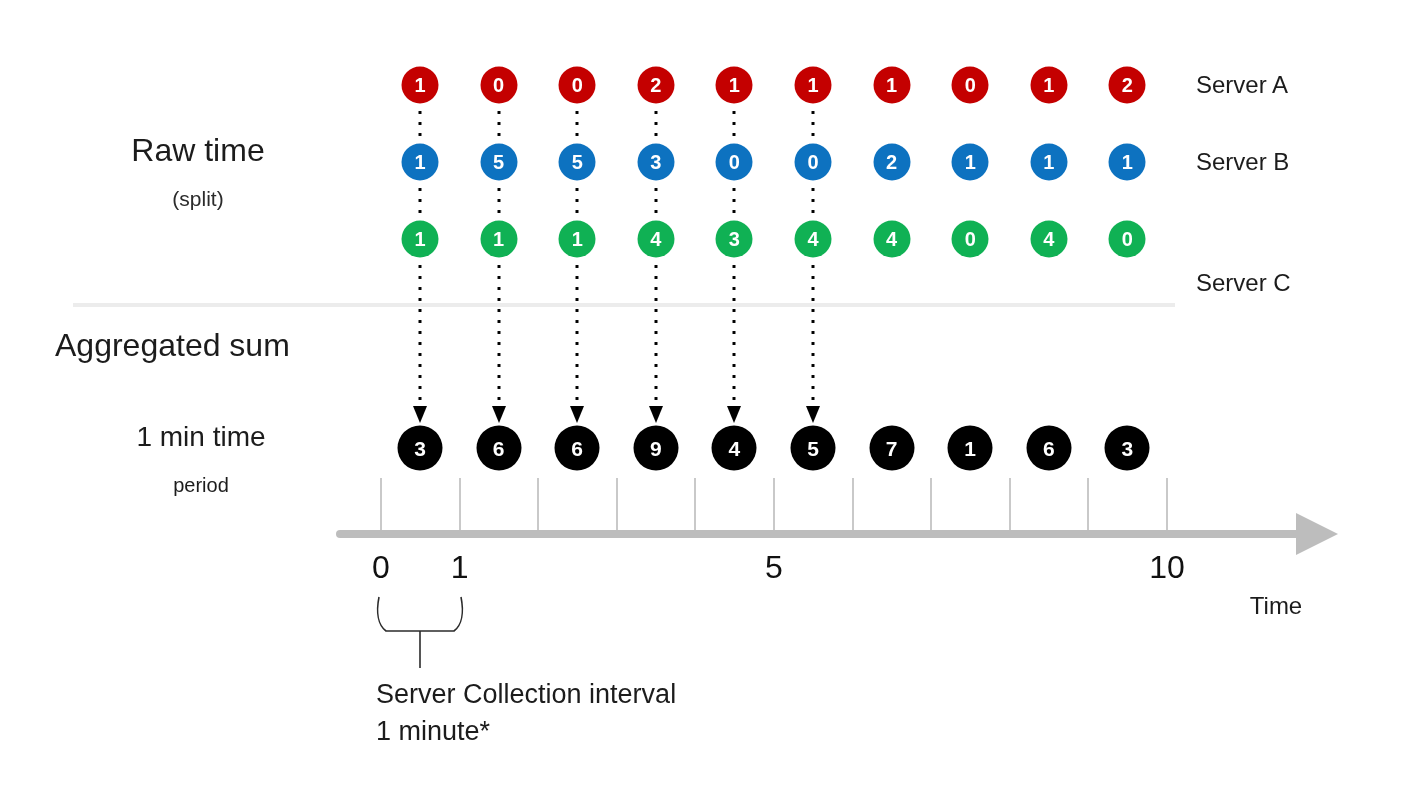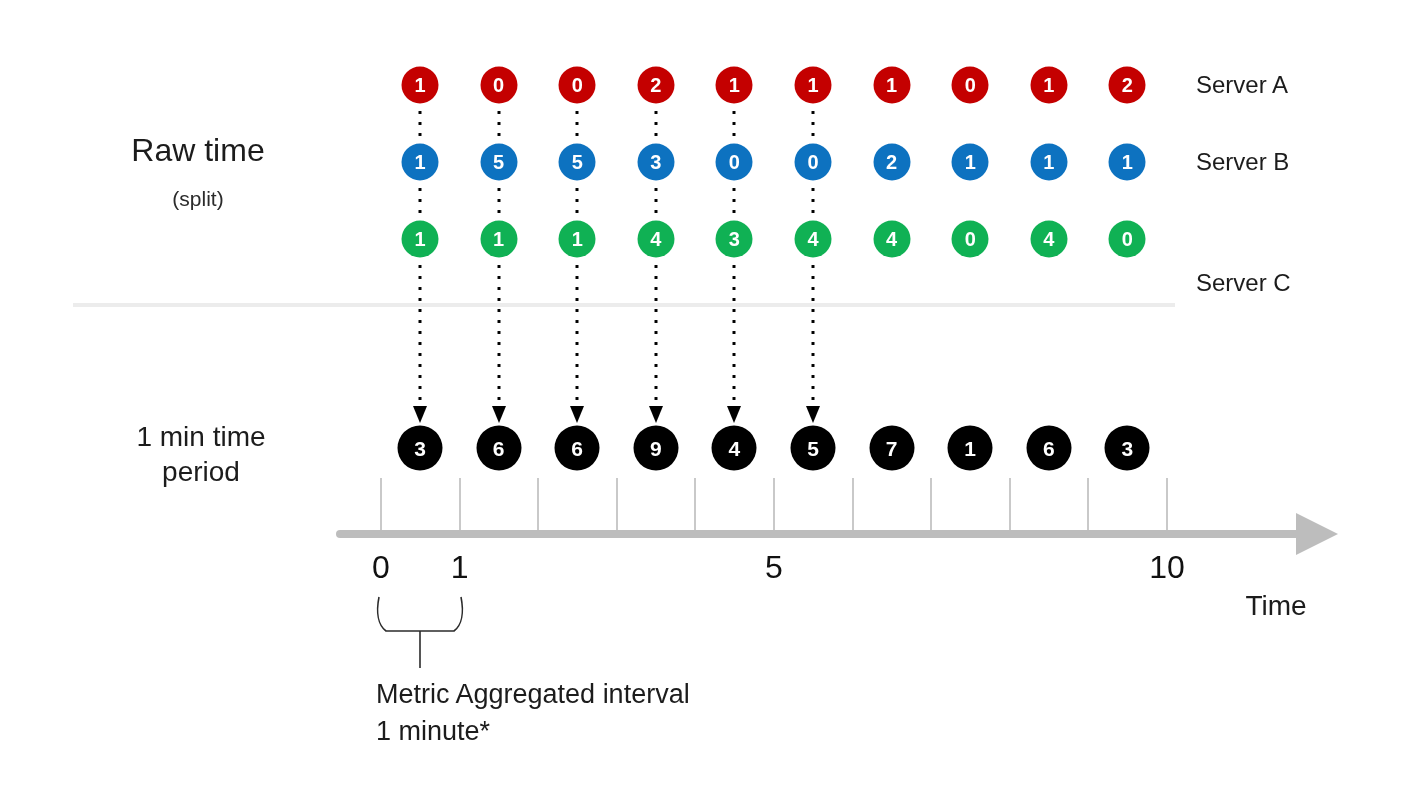--- a/index.html
+++ b/index.html
@@ -8,22 +8,22 @@
     font-family:"Liberation Sans", sans-serif;color:#1c1c1c;overflow:hidden;
   }
   .abs{position:absolute;}
   .ctr{transform:translate(-50%,-50%);}
   .vctr{transform:translateY(-50%);}
   .lbl{white-space:nowrap;}
   .raw-data{left:198px;top:150px;font-size:32px;}
   .split{left:198px;top:199px;font-size:21px;color:#2b2b2b;text-align:right;}
   .agg-sum{left:55px;top:345px;font-size:32px;}
   .period1{left:201px;top:437px;font-size:28px;}
-  .period2{left:201px;top:472px;font-size:28px;}
-  .time-lbl{left:1276px;top:606px;font-size:28px;}
+  .period2{left:201px;top:485px;font-size:20px;}
+  .time-lbl{left:1276px;top:606px;font-size:24px;}
   .divider{left:73px;top:303px;width:1102px;height:4px;background:#ececec;}
   .interval-text{left:376px;top:676px;font-size:27px;line-height:37px;}
 
   .dot-circle{
     position:absolute;border-radius:50%;display:flex;align-items:center;justify-content:center;
     color:#fff;font-weight:bold;transform:translate(-50%,-50%);
   }
   .series-lbl{position:absolute;font-size:24px;transform:translateY(-50%);white-space:nowrap;}
   .dots-seg{
     position:absolute;width:3px;transform:translateX(-50%);
@@ -43,20 +43,21 @@
   }
   .brace-svg{left:372px;top:594px;}
 </style>
 </head>
 <body>
 
 <div class="canvas">
 
   <div class="abs ctr lbl raw-data">Raw time</div>
   <div class="abs ctr lbl split">(split)</div>
+  <div class="abs vctr lbl agg-sum">Aggregated sum</div>
   <div class="abs ctr lbl period1">1 min time</div>
   <div class="abs ctr lbl period2">period</div>
 
   <div class="abs divider"></div>
 
   <div id="grid">
       <div class="dot-circle" style="left: 420px; top: 85px; width: 37px; height: 37px; background: rgb(196, 0, 0); font-size: 20px;">1</div>
       <div class="dot-circle" style="left: 498.6px; top: 85px; width: 37px; height: 37px; background: rgb(196, 0, 0); font-size: 20px;">0</div>
       <div class="dot-circle" style="left: 577.2px; top: 85px; width: 37px; height: 37px; background: rgb(196, 0, 0); font-size: 20px;">0</div>
       <div class="dot-circle" style="left: 655.8px; top: 85px; width: 37px; height: 37px; background: rgb(196, 0, 0); font-size: 20px;">2</div>
@@ -143,17 +144,17 @@
   <div class="abs axis-bar"></div>
   <div class="abs axis-head"></div>
   <div class="abs ctr lbl time-lbl">Time</div>
 
   <svg class="abs brace-svg" width="96" height="80" viewBox="0 0 96 80">
     <path d="M7,3 C4,18 6,31 14,37 L82,37 C90,31 92,18 89,3" fill="none" stroke="#2b2b2b" stroke-width="1.6"></path>
     <path d="M48,37 L48,74" fill="none" stroke="#2b2b2b" stroke-width="1.6"></path>
   </svg>
 
   <div class="abs interval-text">
-    <div>Metric Aggregated interval</div>
+    <div>Server Collection interval</div>
     <div>1 minute*</div>
   </div>
 
 </div>
 
 </body></html>

